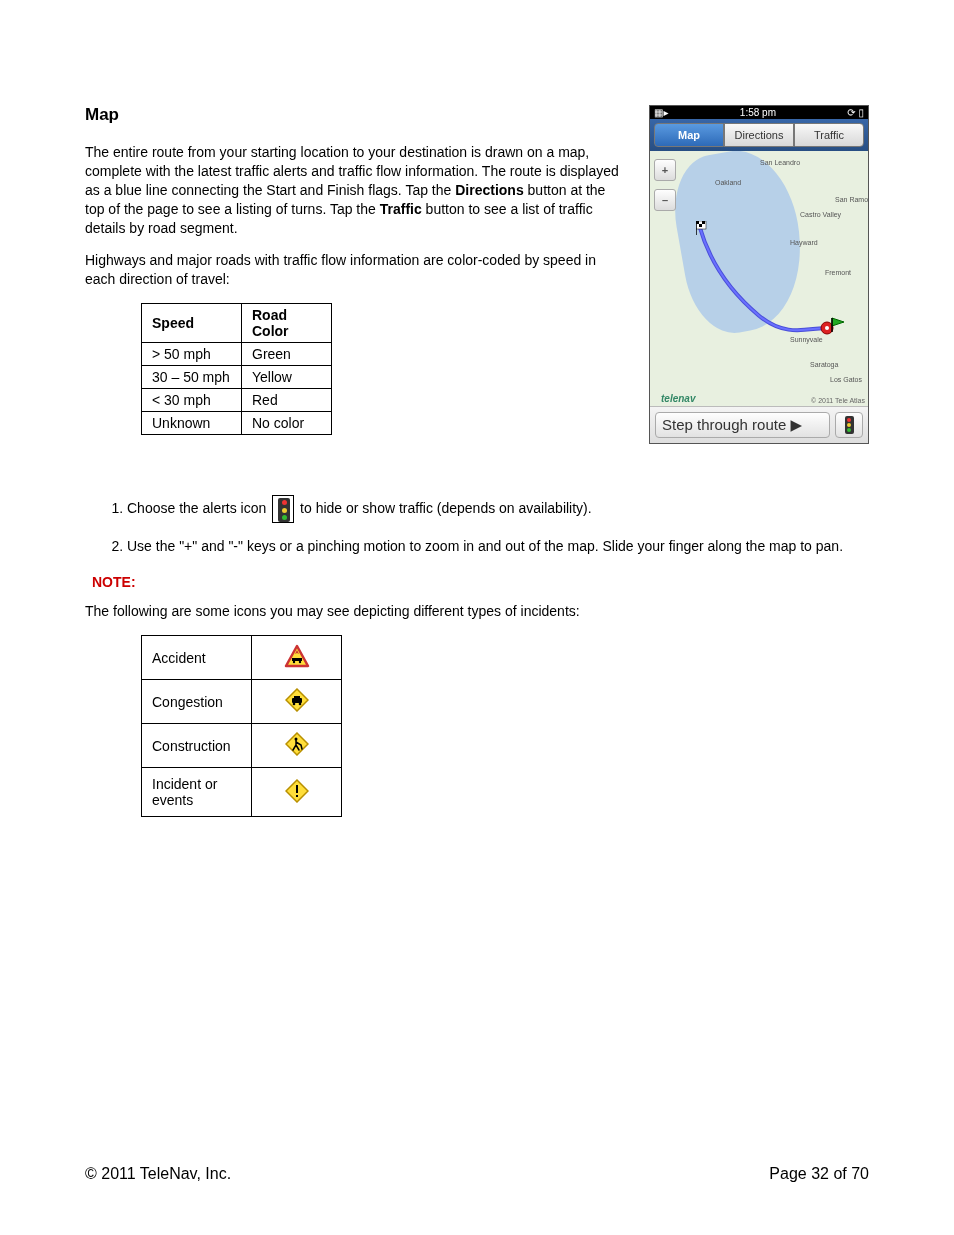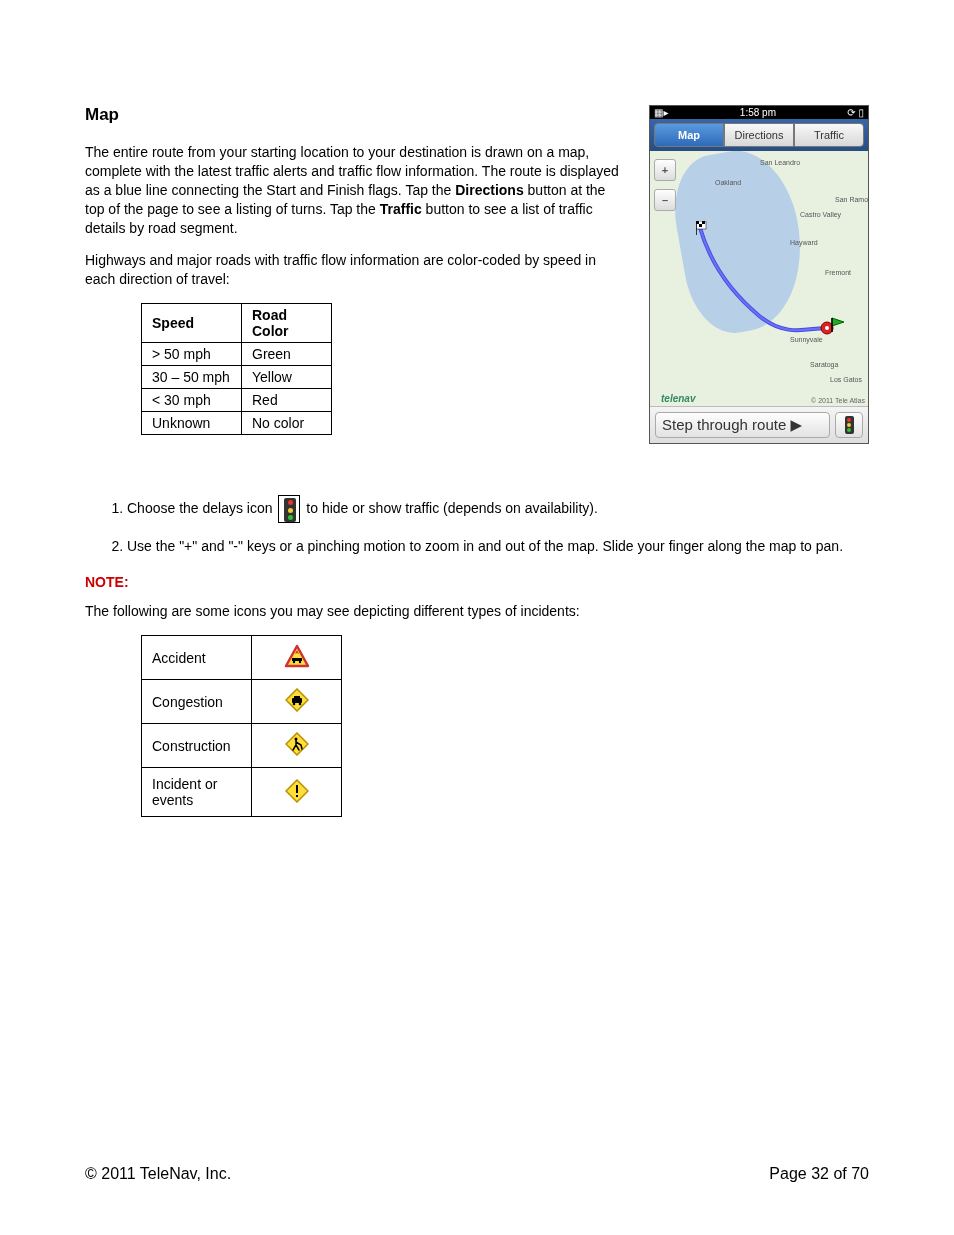--- a/index.html
+++ b/index.html
@@ -216,21 +216,21 @@
     background: #333;
     border-radius: 2px;
     display: flex; flex-direction: column; justify-content: space-around; align-items: center;
     padding: 1px 0;
   }
   .inline-tlight .body span { width: 5px; height: 5px; border-radius: 50%; }
 
   .note-hdr {
     color: #c00;
     font-weight: bold;
-    margin: 18px 0 12px 0;
+    margin: 18px 0 12px 7px;
   }
 
   
   table.inc-tbl {
     border-collapse: collapse;
     margin: 8px 0 0 56px;
   }
   table.inc-tbl td {
     border: 1px solid #000;
     padding: 8px 10px;
@@ -358,21 +358,21 @@
         <tr>
               <td class="c1">Unknown</td>
               <td class="c2">No color</td>
             </tr>
       </tbody>
         </table>
     </div>
 
     <ol class="steps">
       <li>
-        <span>Choose the delays icon </span><span class="inline-tlight"><span class="body">
+        <span>Choose the alerts icon </span><span class="inline-tlight"><span class="body">
               <span class="r" style="background:#e33"></span>
               <span class="y" style="background:#ec3"></span>
               <span class="g" style="background:#3b3"></span>
             </span></span><span> to hide or show traffic (depends on availability).</span>
       </li>
       <li>Use the "+" and "-" keys or a pinching motion to zoom in and out of the map. Slide your finger along the map to pan.</li>
     </ol>
 
     <div class="note-hdr">NOTE:</div>
     <p>The following are some icons you may see depicting different types of incidents:</p>

